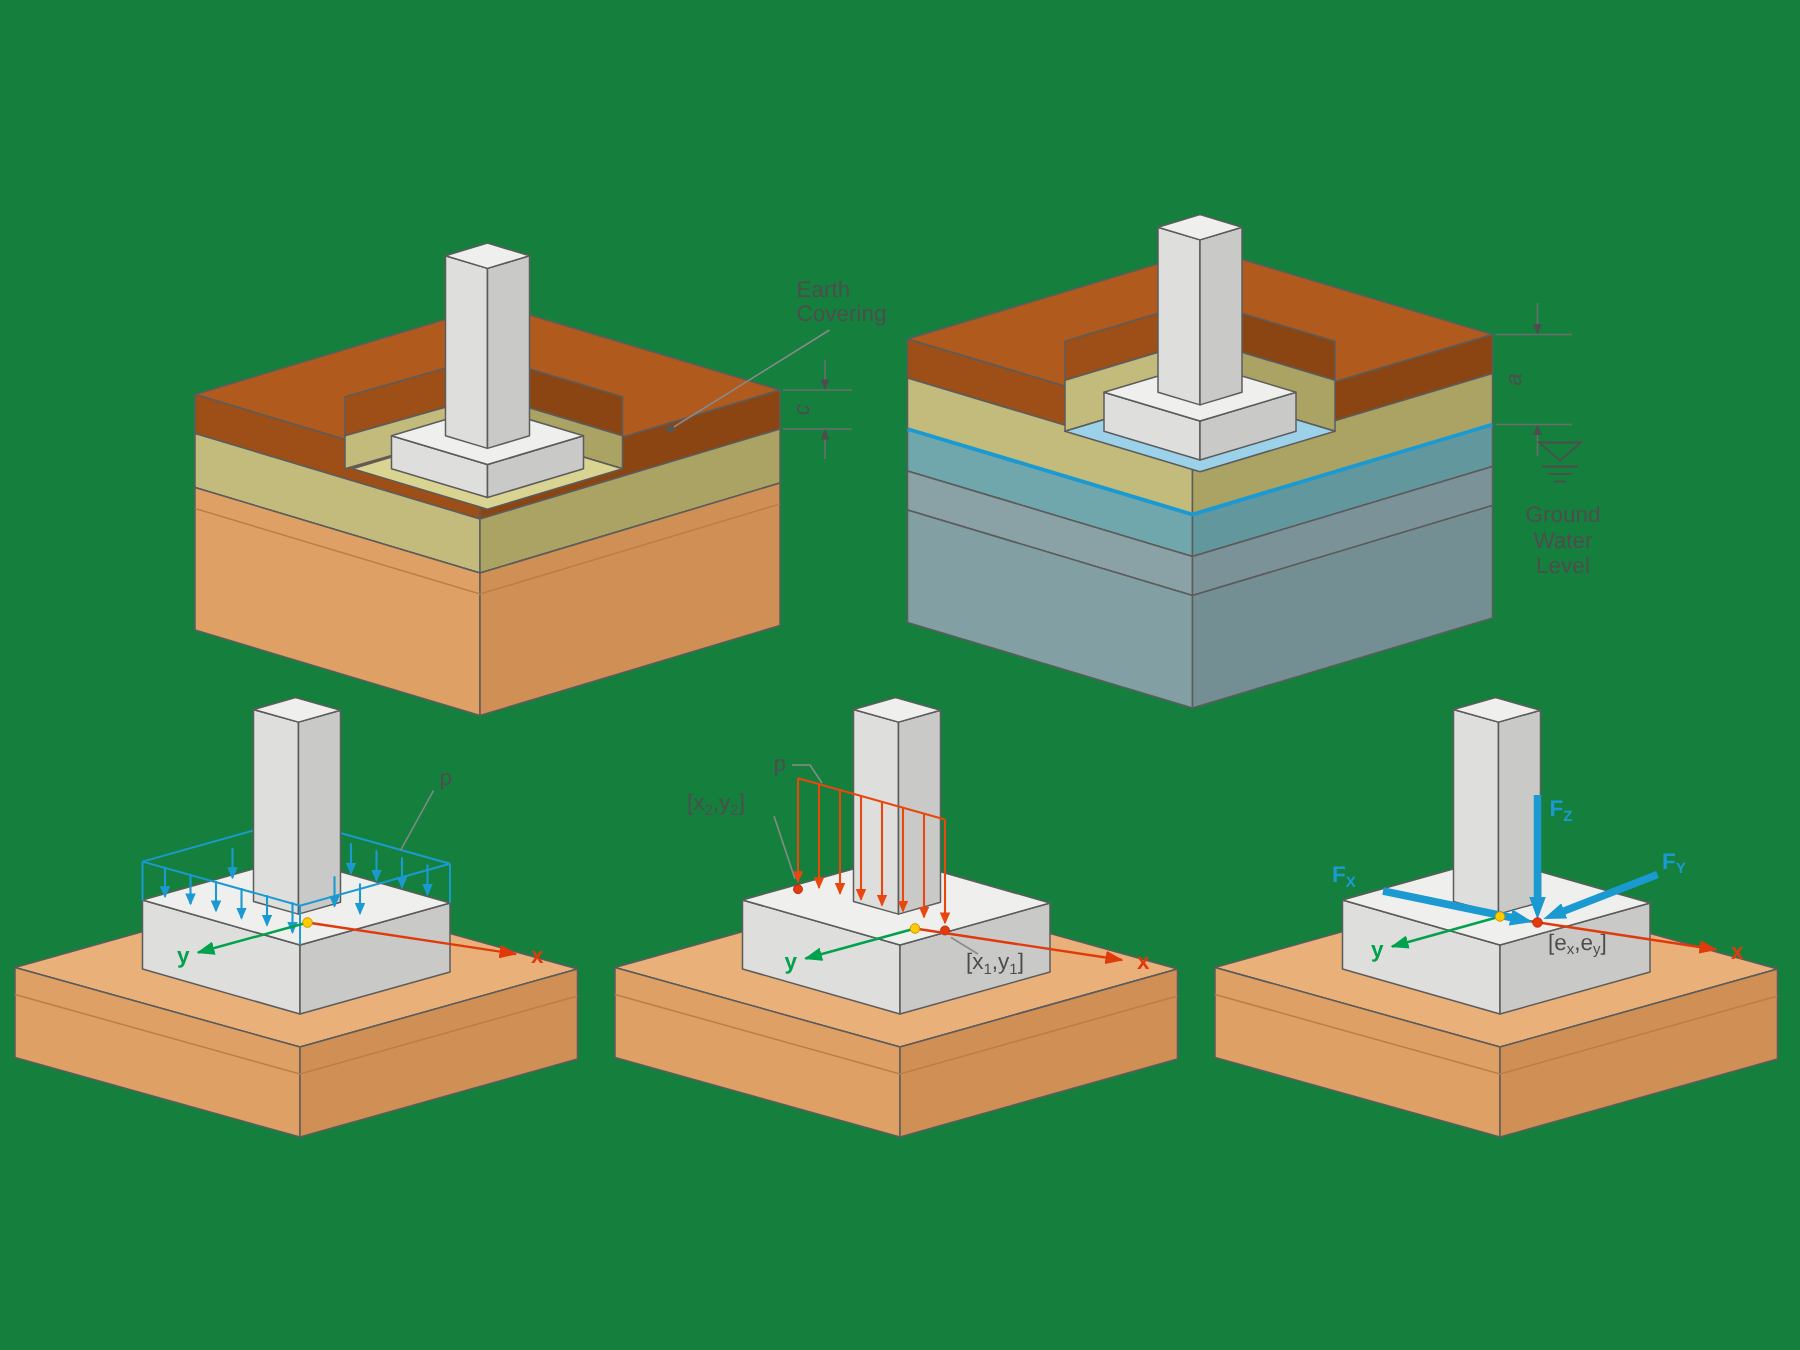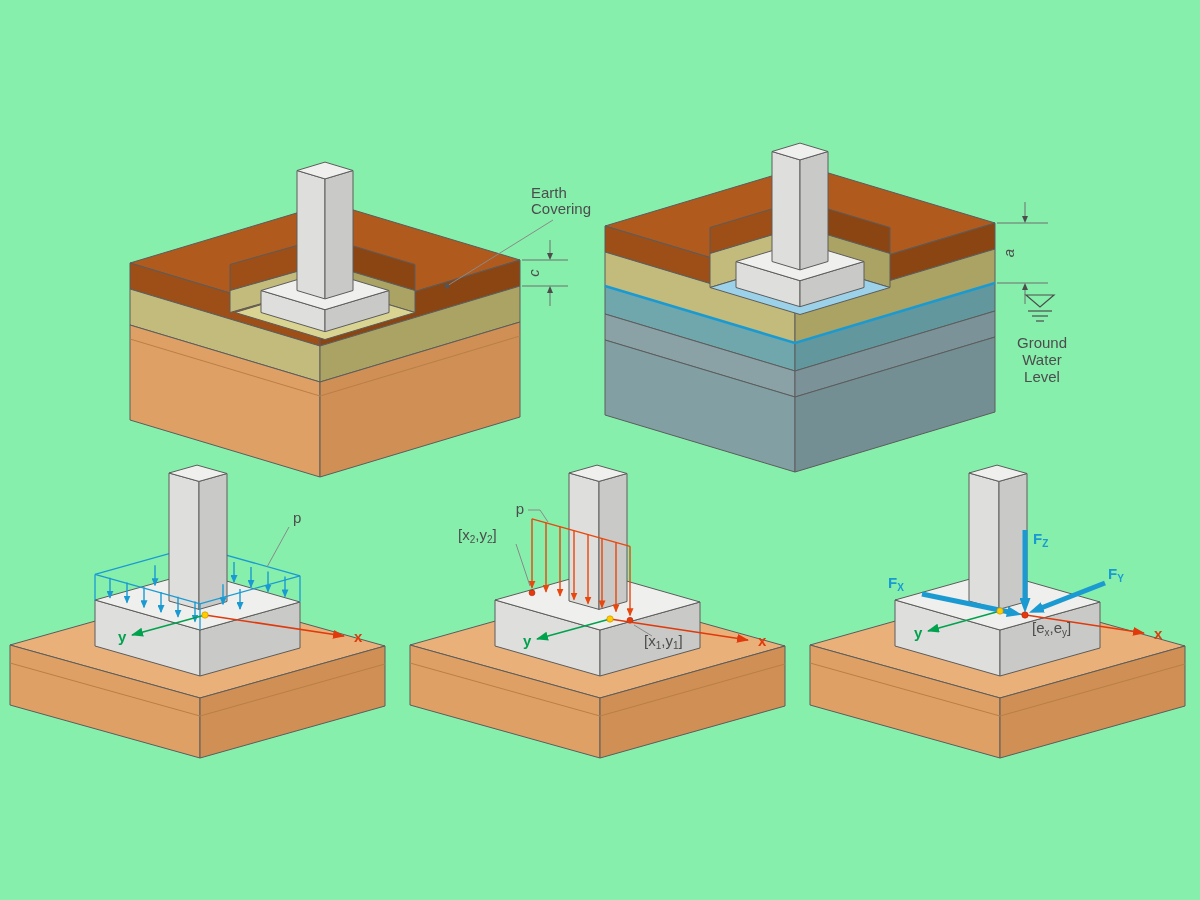--- a/index.html
+++ b/index.html
@@ -1,16 +1,16 @@
 <!DOCTYPE html>
 <html style="--soil_top: #e9b07a; --soil_front: #dfa065; --soil_side: #cf8f55; --soil_band: #b97f47; --earth_top: #b05a1e; --earth_front: #9d4f17; --earth_side: #8a4512; --layer_top: #cfc98c; --layer_front: #c2bb7b; --layer_side: #aaa363; --layer_patch: #dad492; --concrete_top: #efefed; --concrete_front: #dededc; --concrete_side: #c9c9c7; --water_line: #1b9ad2; --water_surface: #9cd1ea; --sub_front: #6fa7ad; --sub_side: #61979d; --sub2_front: #8aa2a6; --sub2_side: #7b9398; --base_sub_front: #82a0a3; --base_sub_side: #748f93; --load_blue: #1b9ad2; --load_red: #e8470e; --axis_x: #e03a0c; --axis_y: #00a24d; --force_blue: #1b9ad2; --origin_dot: #ffcc00; --point_dot: #e8380d; --label_text: #4d4d4d;"><head>
 <meta charset="utf-8">
 <style>
   html,body{margin:0;padding:0;background:#fff;}
-  .canvas{position:relative;width:1200px;height:900px;background:#86efac;overflow:hidden;
+  .canvas{position:relative;width:1200px;height:900px;background:#15803d;overflow:hidden;
           font-family:"Liberation Sans",sans-serif;}
   .canvas svg{position:absolute;overflow:visible;}
 
   .fc{stroke:#5c5c5c;stroke-width:1;stroke-linejoin:round;}
   .f-soil-top{fill:var(--soil_top);}  .f-soil-fr{fill:var(--soil_front);}  .f-soil-sd{fill:var(--soil_side);}
   .f-earth-top{fill:var(--earth_top);} .f-earth-fr{fill:var(--earth_front);} .f-earth-sd{fill:var(--earth_side);}  .f-olv-fr{fill:var(--layer_front);}  .f-olv-sd{fill:var(--layer_side);}
   .f-olv-patch{fill:var(--layer_patch);}
   .f-con-top{fill:var(--concrete_top);} .f-con-fr{fill:var(--concrete_front);} .f-con-sd{fill:var(--concrete_side);}
   .f-water{fill:var(--water_surface);}
   .f-wt-fr{fill:var(--sub_front);}  .f-wt-sd{fill:var(--sub_side);}

